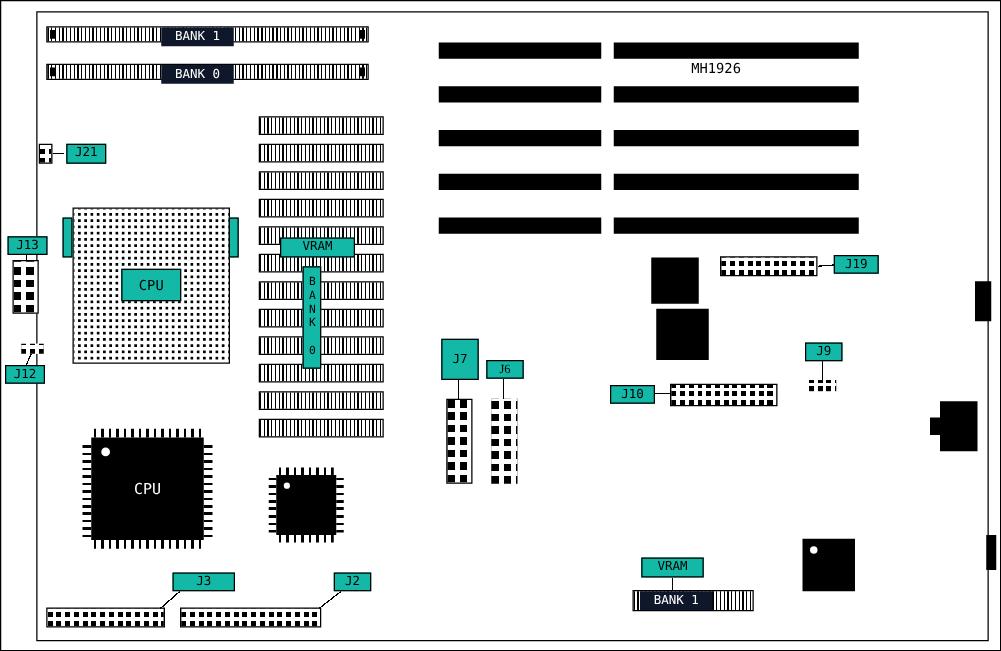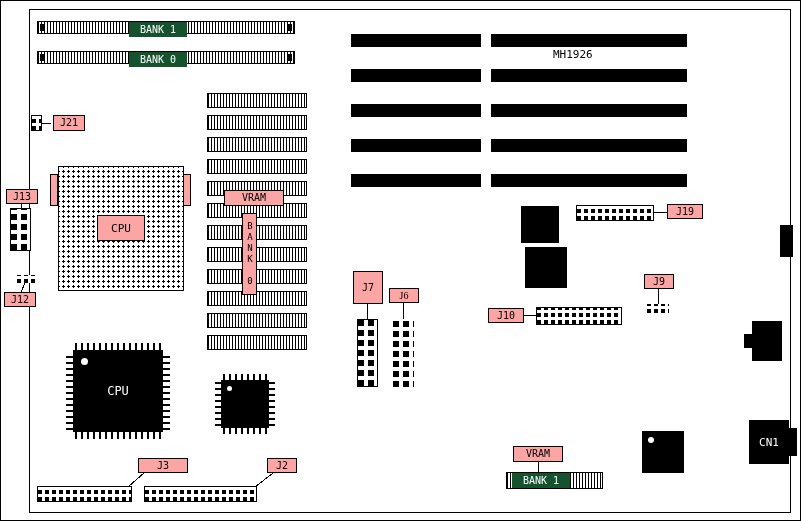--- a/index.html
+++ b/index.html
@@ -22,26 +22,26 @@
       repeating-linear-gradient(90deg, #000 0px 4px, #fff 4px 7px);
   }
   .pins-big {
     background-color:#fff;
     background-image:
       repeating-linear-gradient(0deg, transparent 0px 6px, #fff 6px 10px),
       repeating-linear-gradient(90deg, #000 0px 6px, #fff 6px 10px);
   }
   .bordered { border:1px solid #000; }
   .labelbox {
-    background:#fca5a5; border:1px solid #000; color:#000;
+    background:#14b8a6; border:1px solid #000; color:#000;
     font-size:10px; line-height:1; display:flex; align-items:center;
     justify-content:center; white-space:nowrap; z-index:5;
   }
   .blackbox {
-    background:#14532d; color:#fff; font-size:10px; line-height:1;
+    background:#0f172a; color:#fff; font-size:10px; line-height:1;
     display:flex; align-items:center; justify-content:center;
     white-space:nowrap; z-index:5;
   }
   .socket {
     border:1px solid #000; background-color:#fff;
     background-image: radial-gradient(circle, #000 1.1px, transparent 1.4px);
     background-size:5px 5px; background-position:2px 2px;
   }
   .pinstrip-h { background-image: repeating-linear-gradient(90deg, #000 0 2px, transparent 2px 6px); }
   .pinstrip-v { background-image: repeating-linear-gradient(0deg, #000 0 2px, transparent 2px 6px); }
@@ -160,21 +160,20 @@
   <div class="abs pins" style="left:646px; top:303px; width:22px; height:9px;"></div>
 
   <div class="abs labelbox" style="left:487px; top:307px; width:36px; height:15px;">J10</div>
   <div class="abs pins bordered" style="left:535px; top:306px; width:86px; height:18px;"></div>
 
   <div class="abs labelbox" style="left:352px; top:270px; width:30px; height:33px;">J7</div>
   <div class="abs pins-big bordered" style="left:356px; top:318px; width:21px; height:68px;"></div>
   <div class="abs labelbox" style="left:388px; top:287px; width:30px; height:15px;font-family:Liberation Serif, serif;">J6</div>
   <div class="abs pins-big" style="left:392px; top:318px; width:21px; height:68px;"></div>
 
-  <div class="abs black chiptext" style="left:748px; top:419px; width:40px; height:44px; font-size:11px; z-index:3;">CN1</div>
   <div class="abs black" style="left:788px; top:427px; width:8px; height:28px; z-index:3;"></div>
 
   <div class="abs black" style="left:641px; top:430px; width:42px; height:42px;"></div>
   <div class="abs dot" style="left:647px; top:436px; width:6px; height:6px; z-index:6;"></div>
 
   <div class="abs labelbox" style="left:512px; top:445px; width:50px; height:16px;">VRAM</div>
   <div class="abs hatch" style="left:505px; top:471px; width:97px; height:17px;"></div>
   <div class="abs blackbox" style="left:511px; top:472px; width:58px; height:15px;">BANK 1</div>
 
   <div class="abs labelbox" style="left:137px; top:457px; width:50px; height:15px;">J3</div>

